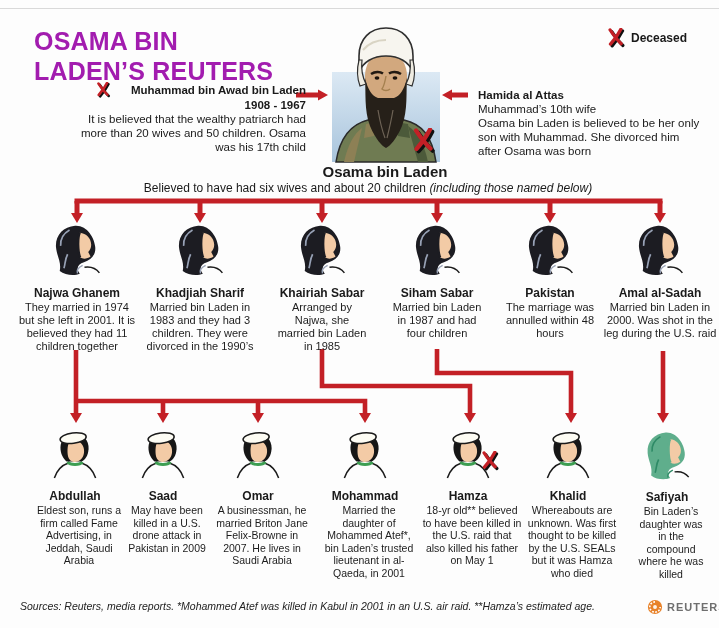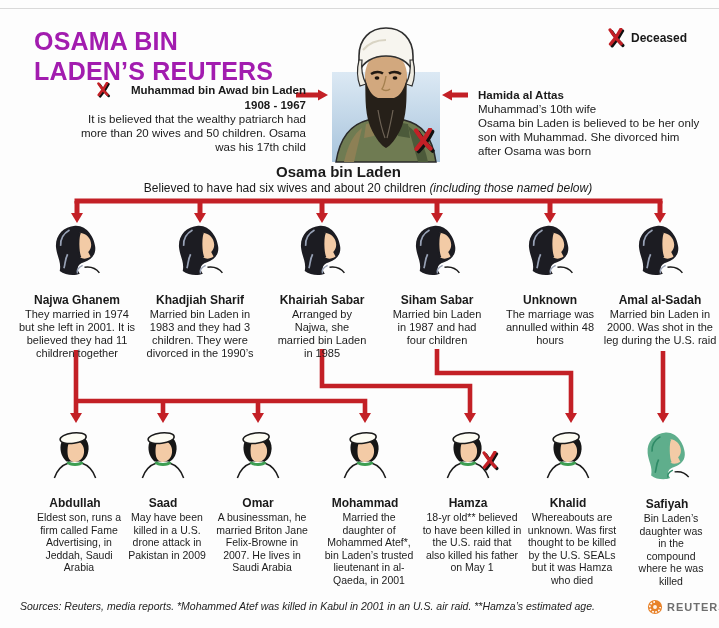--- a/index.html
+++ b/index.html
@@ -23,31 +23,31 @@
 
   
   .father-block{position:absolute;left:73px;top:82px;width:233px;text-align:right;font-size:11.5px;line-height:14px;}
   .father-block .name-line{font-weight:bold;display:flex;justify-content:flex-end;align-items:center;gap:19px;}
   .father-block .years{font-weight:bold;}
   .mother-block{position:absolute;left:478px;top:88px;width:224px;text-align:left;font-size:11.5px;line-height:14px;}
   .mother-block .name-line{font-weight:bold;}
 
   .portrait{position:absolute;left:330px;top:26px;width:112px;height:138px;}
   .portrait-x{position:absolute;left:412px;top:128px;}
-  .central-name{position:absolute;left:276px;top:163px;width:200px;font-size:15px;font-weight:bold;}
+  .central-name{position:absolute;left:285px;top:163px;width:200px;text-align:center;font-size:15px;font-weight:bold;}
   .central-note{position:absolute;left:68px;top:181px;width:600px;text-align:center;font-size:12px;font-weight:normal;}
   .central-note .it{font-style:italic;}
 
   
   #connectors{position:absolute;left:0;top:0;pointer-events:none;}
 
   
   .col{position:absolute;text-align:center;}
   .icon-wrap{display:flex;justify-content:center;position:relative;}
-  .pname{font-size:12px;font-weight:bold;margin-top:17px;line-height:13px;}
+  .pname{font-size:12px;font-weight:bold;margin-top:10px;line-height:13px;}
   .wife .pdesc{font-size:11px;line-height:13px;margin-top:1px;color:#1c1c1c;}
   .child .pdesc{font-size:10.5px;line-height:12.5px;margin-top:1px;color:#1c1c1c;margin-left:8px;}
   .wives .col{top:224px;}
   .children .col{top:431px;}
   .hijab-black{--hijab:#1c1c22;--hl:#98a2b6;}
   .hijab-green{--hijab:#5fae8c;--hl:#2e8a66;}
   .hamza-x{position:absolute;top:20px;left:50%;margin-left:13px;}
 
   .footer-sources{position:absolute;left:20px;top:600px;font-size:10.5px;font-style:italic;color:#222;}
   .brand{position:absolute;left:647px;top:599px;display:flex;align-items:center;gap:4px;}
@@ -233,21 +233,21 @@
         </div>
       <div class="pname">Siham Sabar</div>
       <div class="pdesc">Married bin Laden in 1987 and had four children</div>
     </div>
     <div class="col wife" style="left:504px;width:92px;">
       <div class="icon-wrap">
           <svg class="hijab-black" width="56" height="53">
             <use href="#icon-hijab"></use>
           </svg>
         </div>
-      <div class="pname">Unknown</div>
+      <div class="pname">Pakistan</div>
       <div class="pdesc">The marriage was annulled within 48 hours</div>
     </div>
     <div class="col wife" style="left:603px;width:114px;">
       <div class="icon-wrap">
           <svg class="hijab-black" width="56" height="53">
             <use href="#icon-hijab"></use>
           </svg>
         </div>
       <div class="pname">Amal al-Sadah</div>
       <div class="pdesc">Married bin Laden in 2000. Was shot in the leg during the U.S. raid</div>

